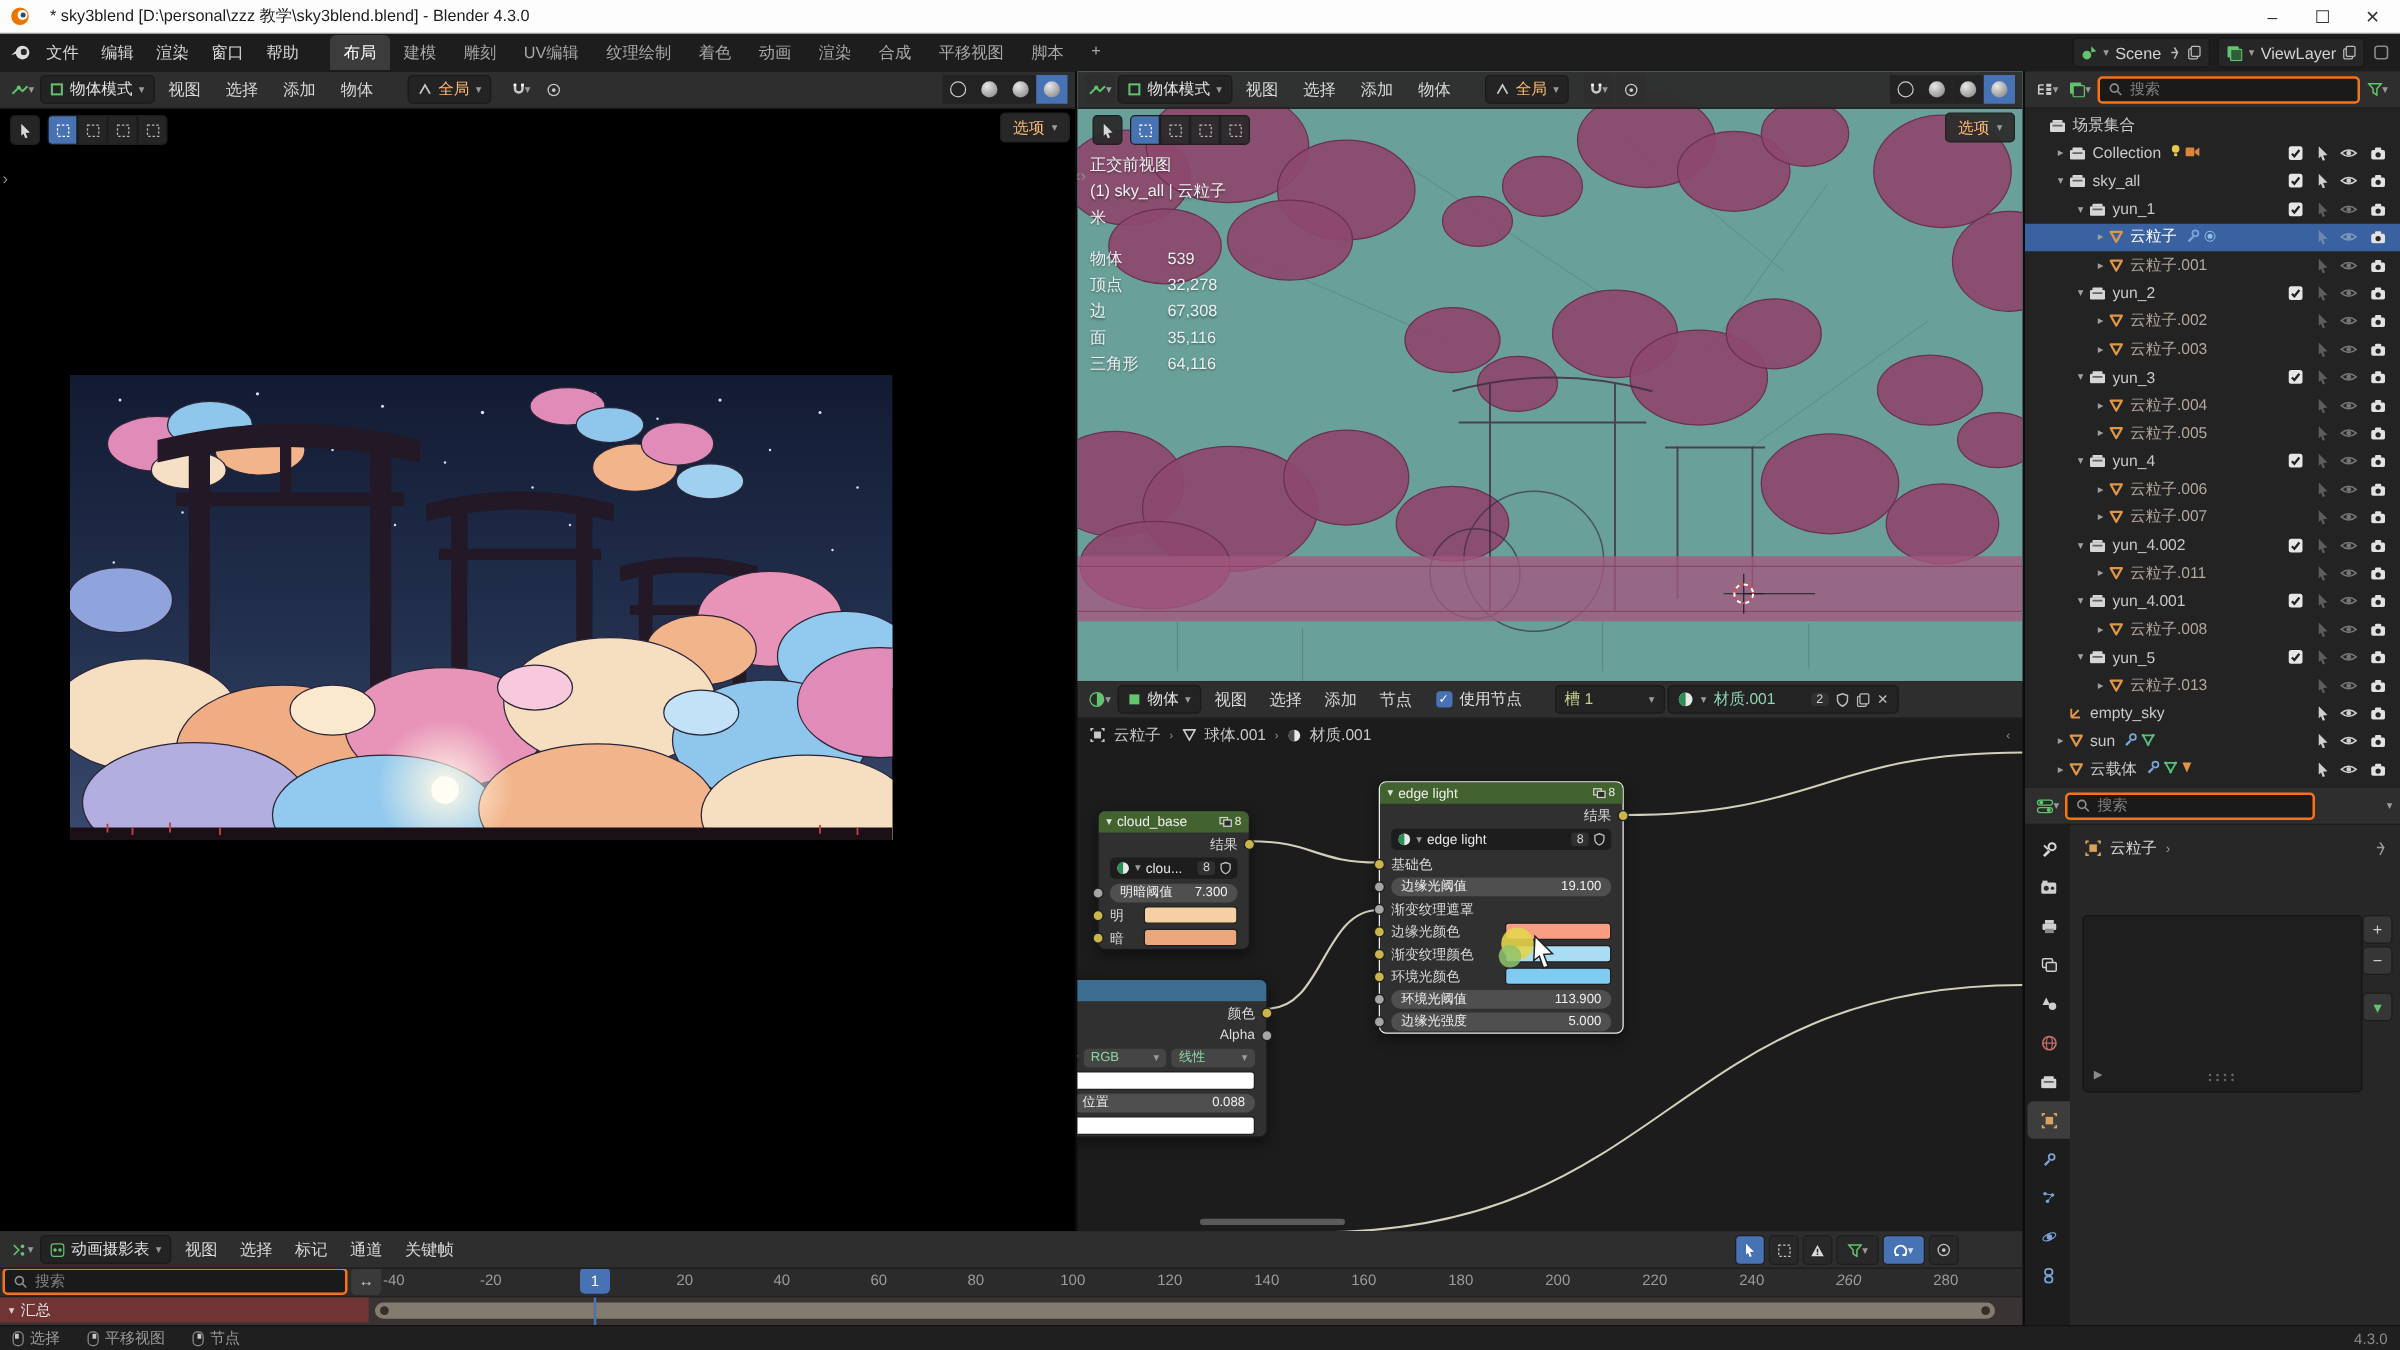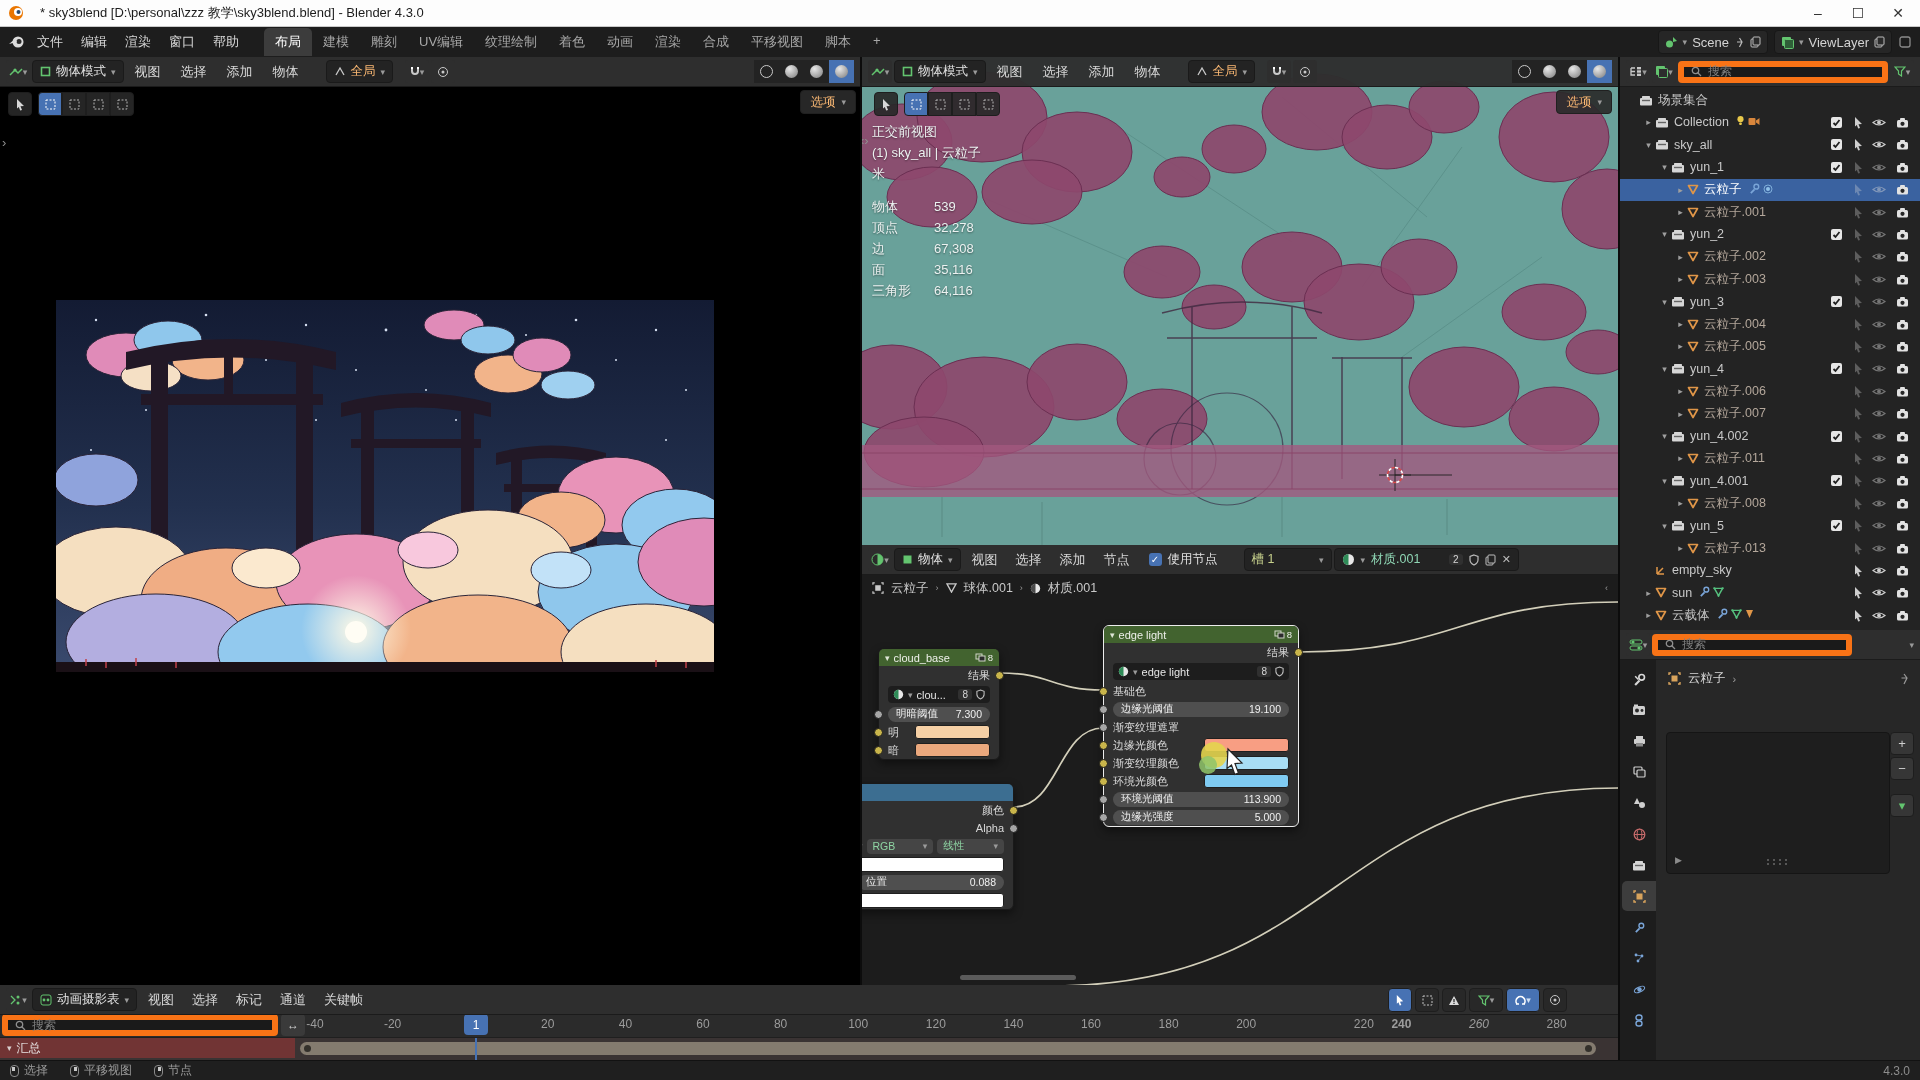--- a/index.html
+++ b/index.html
@@ -45,21 +45,21 @@
 #stats .sl{width:62px}
 .shade-group{display:flex;margin-left:4px}
 .shade-btn{width:25px;height:23px;background:#232323;display:flex;align-items:center;justify-content:center}
 .shade-btn.active{background:#4772b3}
 .sph{width:13px;height:13px;border-radius:50%;background:radial-gradient(circle at 35% 30%,#e8e8e8,#7a7a7a)}
 .sph.wire{background:none;border:1.5px solid #c9c9c9}
 
 
 #outliner{position:absolute;left:1620px;top:57px;width:300px;height:573px;background:#232323;overflow:hidden}
 #outliner .edhdr{background:#2e2e2e}
-.srchbox{display:flex;align-items:center;gap:6px;background:#1a1a1a;border:6px solid #f97316;border-radius:4px;height:22px;padding:0 7px;color:#7f7f7f;font-size:12px;flex:1}
+.srchbox{display:flex;align-items:center;gap:6px;background:#1a1a1a;border:2px solid #f97316;border-radius:4px;height:22px;padding:0 7px;color:#7f7f7f;font-size:12px;flex:1}
 .ol-rows{position:absolute;left:0;top:32px;right:0;bottom:0}
 .ol-row{position:absolute;left:0;right:0;height:22px;display:flex;align-items:center;font-size:12.5px;color:#c9c9c9}
 .ol-row.sel{background:#3a62a0;color:#fff}
 .ol-row .exp{width:13px;font-size:9px;color:#9f9f9f;text-align:center;flex:none}
 .ol-row .nm{margin-left:5px;white-space:nowrap}
 .ol-row.dimname .nm{color:#b4a79b}
 .ol-extra{display:flex;gap:3px;margin-left:7px}
 .ol-togg{position:absolute;display:flex;align-items:center;justify-content:center;width:20px;height:22px}
 
 
@@ -1813,22 +1813,22 @@
           <span class="tick" style="left: 547.8px;">20</span>
           <span class="tick" style="left: 625.4px;">40</span>
           <span class="tick" style="left: 703px;">60</span>
           <span class="tick" style="left: 780.6px;">80</span>
           <span class="tick" style="left: 858.2px;">100</span>
           <span class="tick" style="left: 935.8px;">120</span>
           <span class="tick" style="left: 1013.4px;">140</span>
           <span class="tick" style="left: 1091px;">160</span>
           <span class="tick" style="left: 1168.6px;">180</span>
           <span class="tick" style="left: 1246.2px;">200</span>
-          <span class="tick" style="left: 1323.8px; margin-left: 40px;">220</span>
-          <span class="tick" style="left: 1401.4px; font-weight: bold;">240</span>
+          <span class="tick" style="left: 1323.8px;">220</span>
+          <span class="tick" style="left: 1401.4px;">240</span>
           <span class="tick" style="left: 1479px; font-style: italic;">260</span>
           <span class="tick" style="left: 1556.6px;">280</span>
         </div>
     </div>
     <div id="cfbadge">1</div>
     <div id="playhead"></div>
     <div id="tl-chan">
       <div id="chan-red">
         <span class="chev" style="color:#d8cfcf">▾</span>
         <span>汇总</span>

